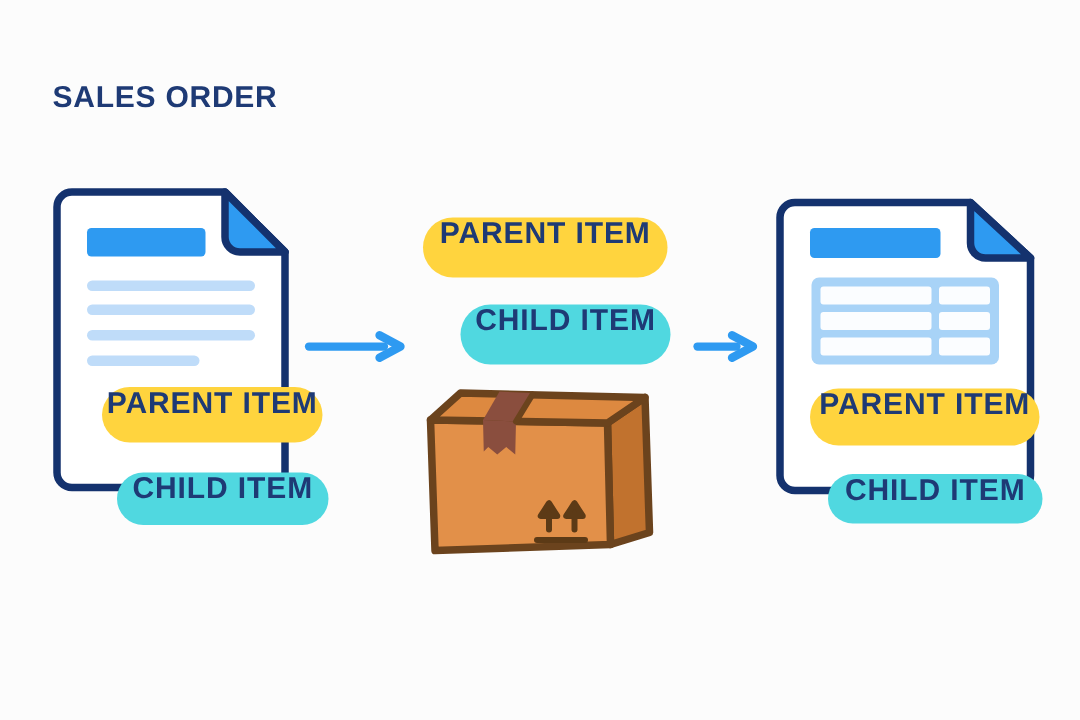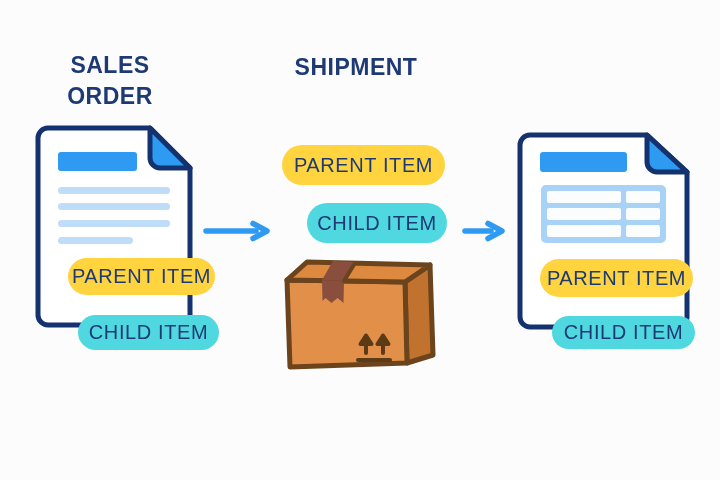--- a/index.html
+++ b/index.html
@@ -7,33 +7,32 @@
     position: relative;
     width: 720px; height: 480px;
     background: #fcfcfc;
     overflow: hidden;
     font-family: "Liberation Sans", sans-serif;
   }
   .col { position: absolute; inset: 0; }
   .title {
     position: absolute;
     font-weight: bold;
-    font-size: 23px;
+    font-size: 20px;
     line-height: 31px;
     letter-spacing: 0.5px;
     text-align: center;
     color: var(--navy-text, #1e3a75);
   }
   .badge {
     position: absolute;
     display: flex;
-    align-items: center;
     justify-content: center;
     border-radius: 999px;
-    font-weight: normal;
+    font-weight: bold;
     font-size: 20px;
     letter-spacing: 0.6px;
     color: var(--navy-text, #1e3a75);
     white-space: nowrap;
   }
   .badge.yellow { background: var(--badge-yellow, #ffd43e); }
   .badge.cyan   { background: var(--badge-cyan, #50d8e0); }
   svg { position: absolute; display: block; }
 </style>
 </head>
@@ -61,21 +60,20 @@
       <span>CHILD ITEM</span>
     </div>
   </div>
 
   <svg style="left:202px; top:220px;" width="70" height="22" viewBox="0 0 70 22">
     <line x1="4" y1="11" x2="54" y2="11" style="stroke:var(--bright-blue,#2e9af1); stroke-width:5.5; stroke-linecap:round;"></line>
     <path d="M 51,3.5 L 65,11 L 51,18.5" style="fill:none; stroke:var(--bright-blue,#2e9af1); stroke-width:5.5; stroke-linecap:round; stroke-linejoin:round;"></path>
   </svg>
 
   <div class="col">
-    <div class="title" style="left:266px; top:52px; width:180px;">SHIPMENT</div>
 
     <div class="badge yellow" style="left:282px; top:145px; width:163px; height:40px;">
       <span>PARENT ITEM</span>
     </div>
     <div class="badge cyan" style="left:307px; top:203px; width:140px; height:40px;">
       <span>CHILD ITEM</span>
     </div>
 
     <svg style="left:278px; top:255px;" width="164" height="128" viewBox="-3 -3 164 128">
 

